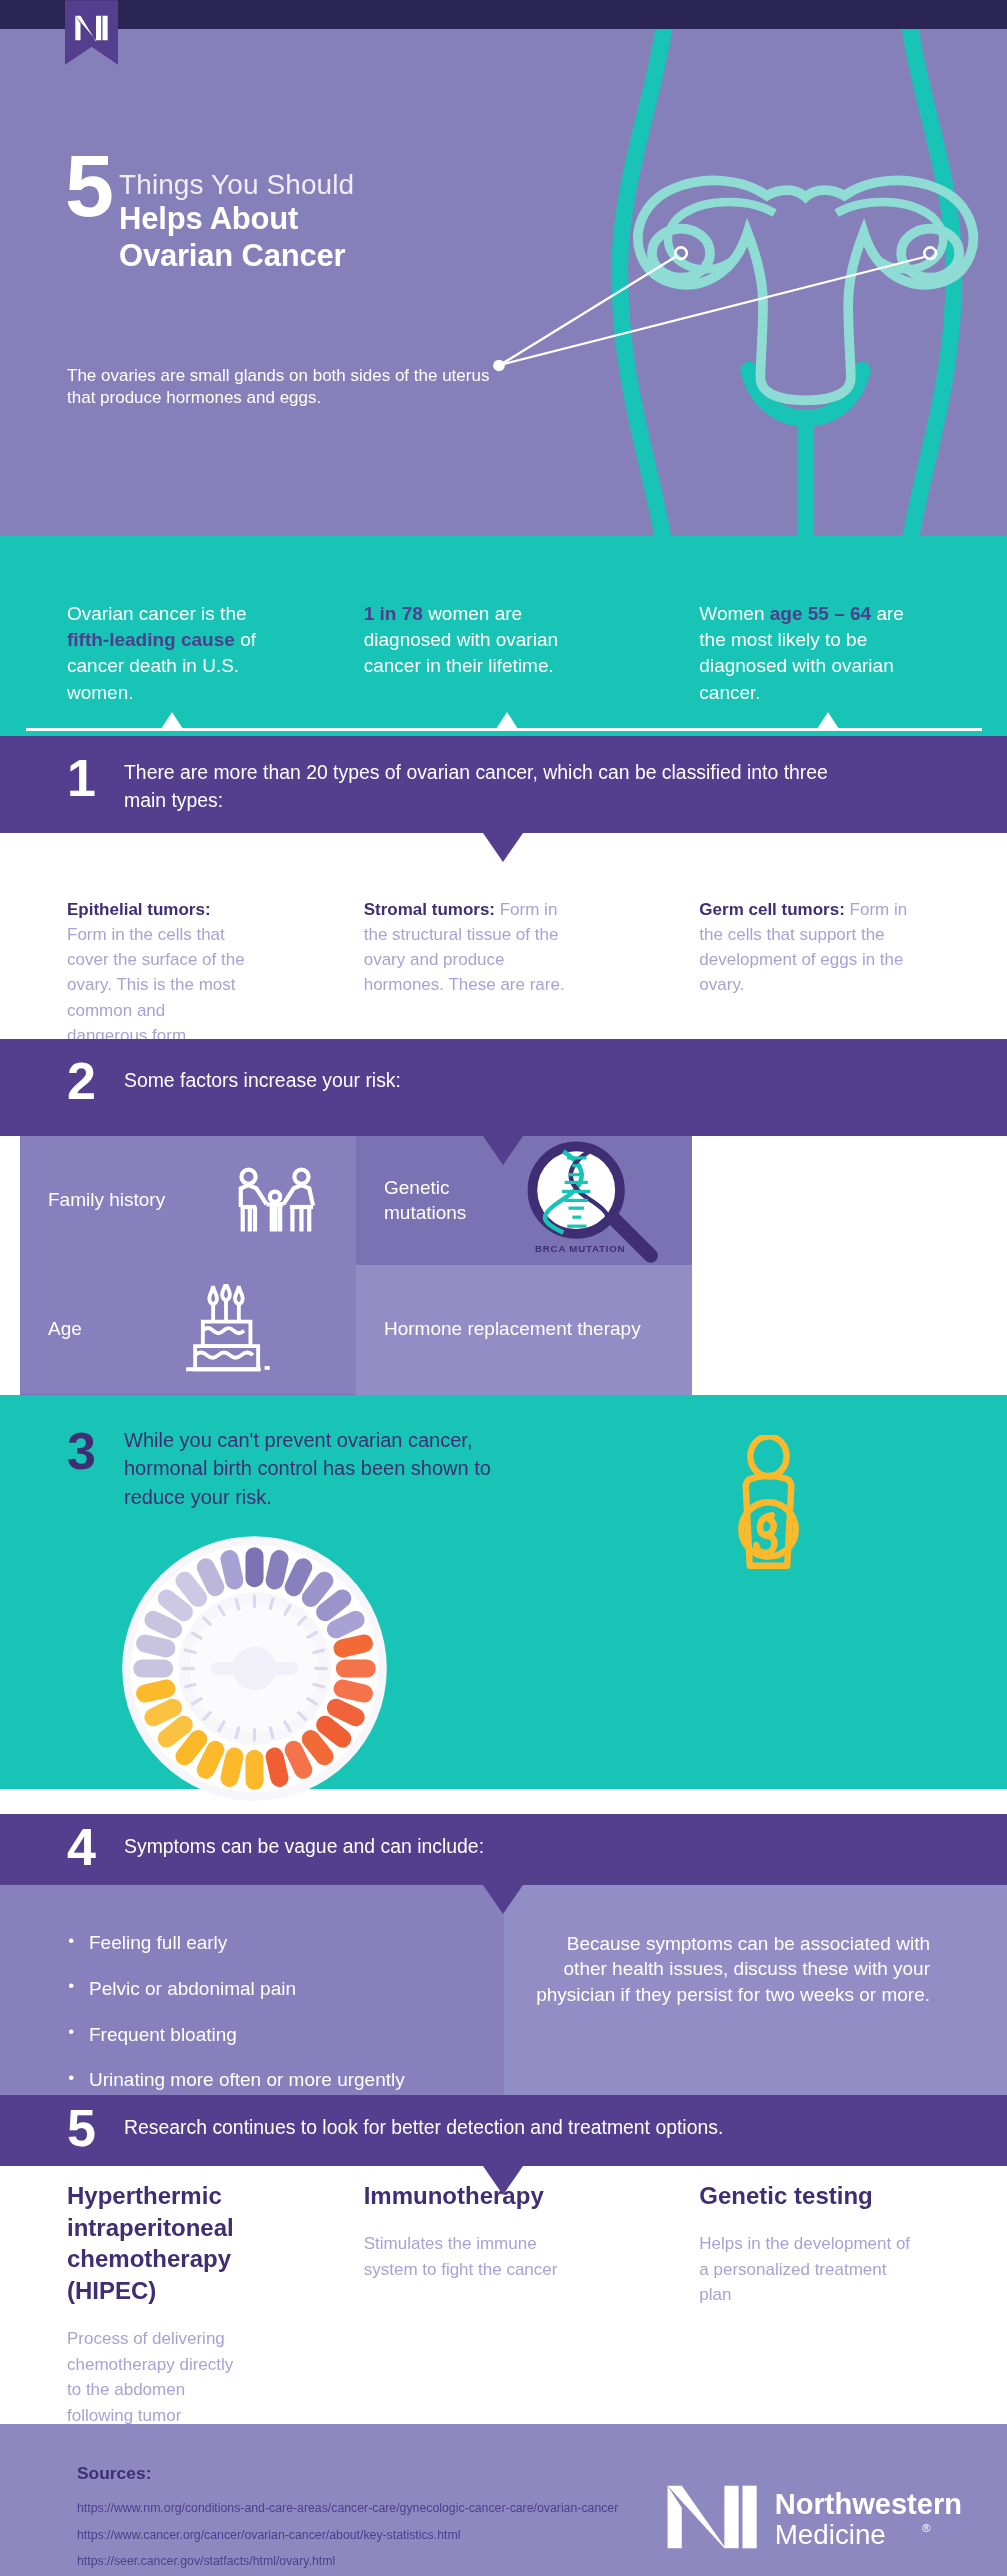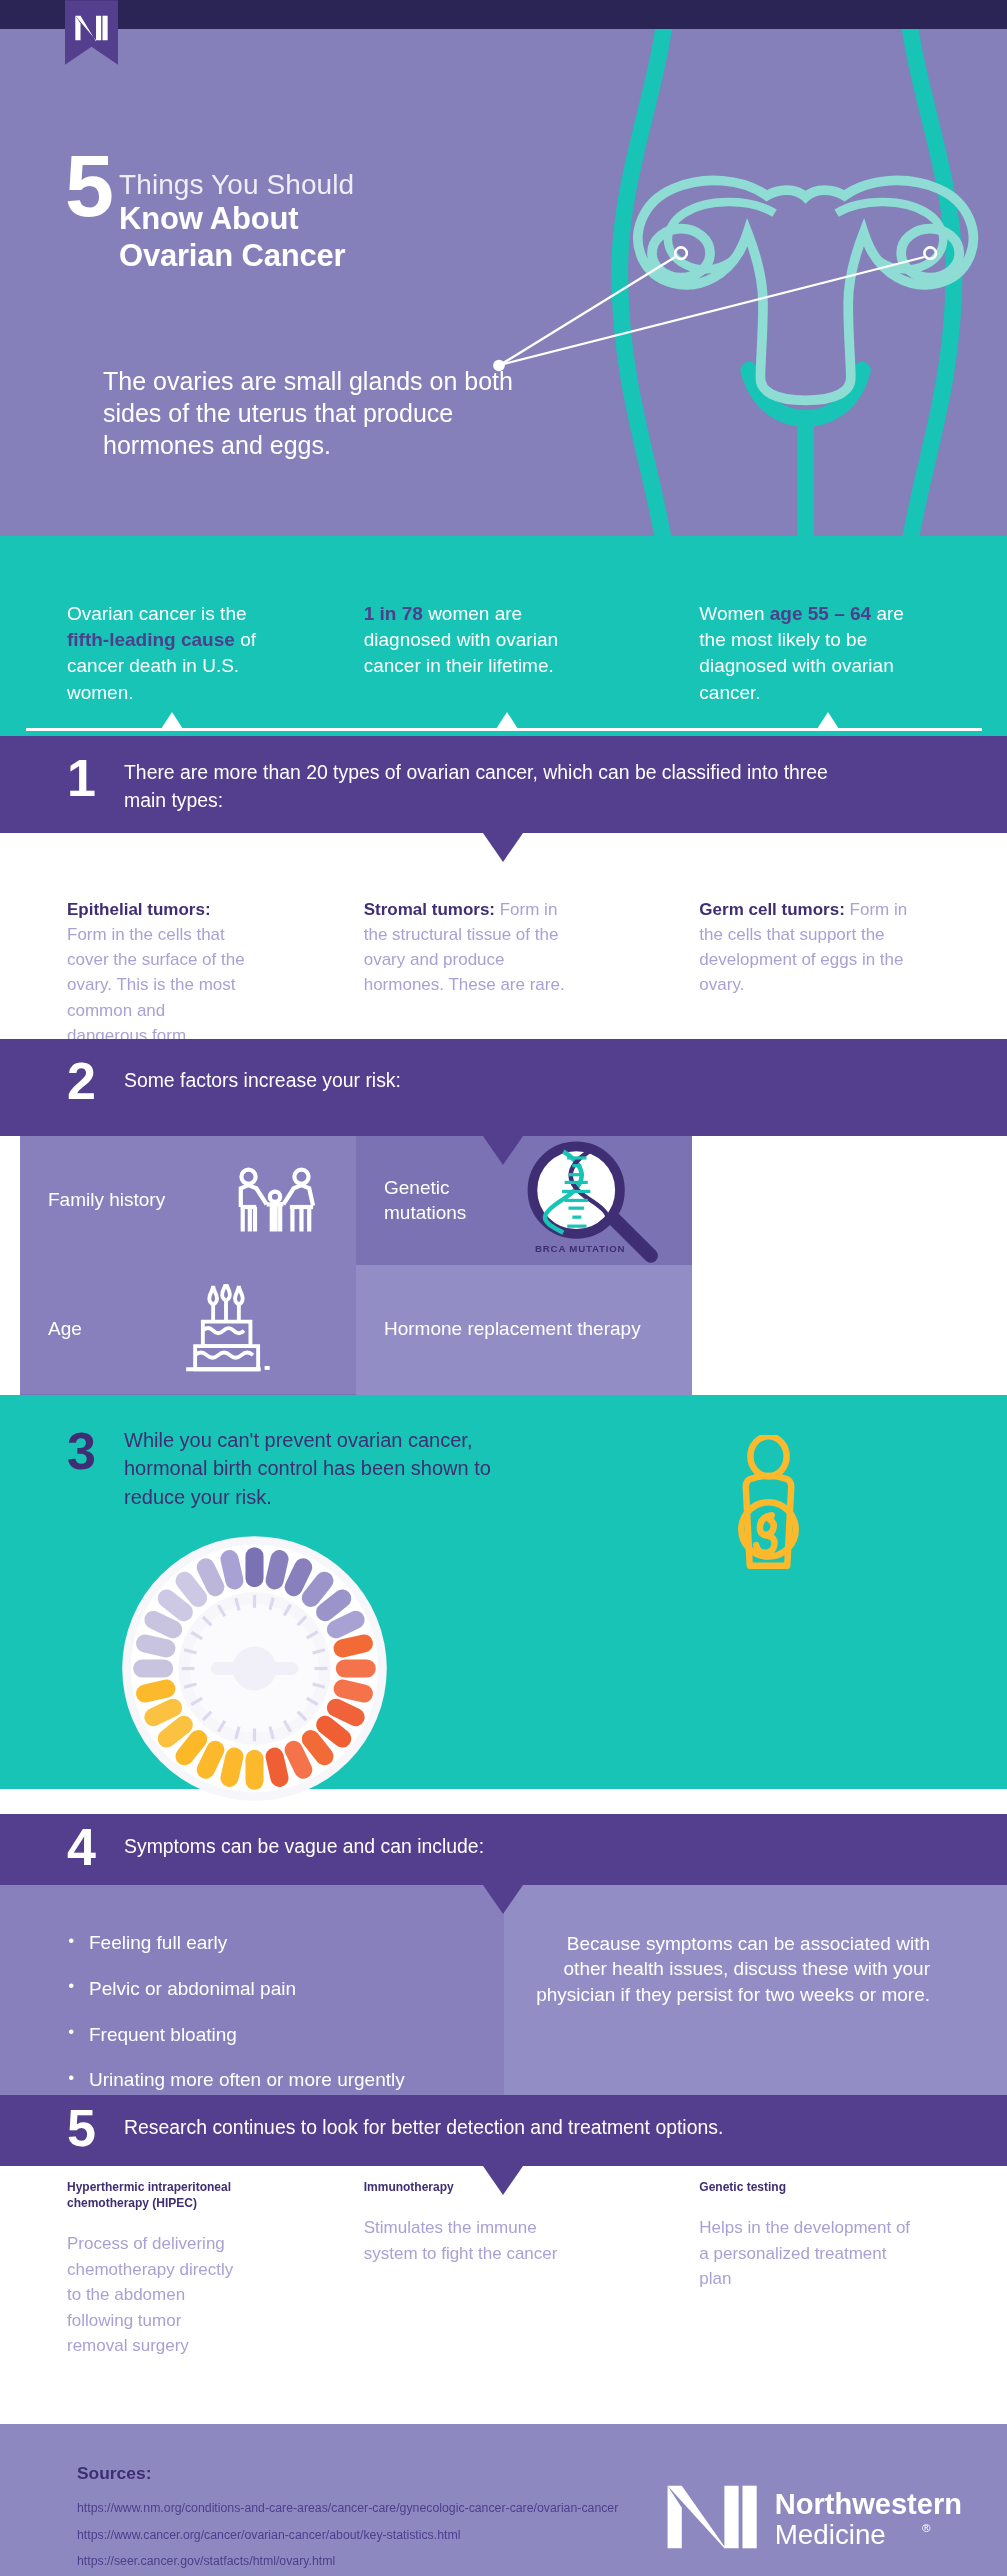--- a/index.html
+++ b/index.html
@@ -20,21 +20,21 @@
     position:absolute; left:65px; top:121px;
     font-size:88px; line-height:0.82; font-weight:bold; color:#fff;
     font-family:"Liberation Sans Narrow","Liberation Sans",sans-serif;
     letter-spacing:-2.6px;
   }
   .title-block { position:absolute; left:119px; top:139px; z-index:6; }
   .t-light { font-size:28px; color:#efeef7; line-height:1.18; font-weight:300; letter-spacing:0.1px;}
   .t-bold  { font-size:31px; color:#fff; line-height:1.18; font-weight:bold; letter-spacing:-0.2px;}
   .hero-sub {
     position:absolute; left:67px; top:336px; width:426px; z-index:6;
-    font-size:25px; line-height:1.28; color:#fff; font-weight:300;margin-left:36px;
+    font-size:17px; line-height:1.28; color:#fff; font-weight:300;
   }
 
   
   .stats { position:absolute; left:0; top:536px; width:1007px; height:200px; background:#18c4b5; }
   .stat-row { position:absolute; left:0; top:65px; width:1007px; display:flex; }
   .stat { width:336px; padding-right:77px; }
   .stat-1 { padding-left:67px; }
   .stat-2 { padding-left:28px; }
   .stat-3 { padding-left:28px; }
   .stat p { font-size:19px; line-height:1.38; color:#fff; font-weight:400; }
@@ -104,21 +104,21 @@
   .sec4-left li:before { content:"\2022"; position:absolute; left:1.3px; top:-1.3px; font-size:17px; }
   .sec4-right p { font-size:19px; line-height:1.33; color:#fff; font-weight:300;text-align:right; }
 
   
   .sec5body { position:absolute; left:0; top:2166px; width:1007px; height:194px; background:#fff; }
   .sec5cols { position:absolute; top:14px; left:0; width:1007px; display:flex; }
   .sec5col { width:336px; padding-right:90px; }
   .sec5col.c1 { padding-left:67px; }
   .sec5col.c2 { padding-left:28px; }
   .sec5col.c3 { padding-left:28px; }
-  .sec5col h4 { font-size:12px; line-height:1.32; color:#3f2e73; font-weight:bold; margin-bottom:19.4px; }
+  .sec5col h4 { font-size:24px; line-height:1.32; color:#3f2e73; font-weight:bold; margin-bottom:19.4px; }
   .sec5col p { font-size:17px; line-height:1.5; color:#a8a2d4; }
 
   
   .footer { position:absolute; left:0; top:2424px; width:1007px; height:152px; background:#8e88c1; }
   .src-title { position:absolute; left:77px; top:39px; font-size:17.4px; font-weight:bold; color:#3f2e73; }
   .src-list { position:absolute; left:77px; top:76px; width:542px; }
   .src-list div { font-size:12.3px; line-height:1.32; color:#4c3f8c; margin-bottom:10.3px; }
   .nm-logo { position:absolute; left:665px; top:59px; width:297px; height:68px; }
 </style>
 </head>
@@ -164,21 +164,21 @@
       <circle cx="1055" cy="392" r="9" fill="none" stroke="#ffffff" stroke-width="4"></circle>
       <circle cx="1441" cy="392" r="9" fill="none" stroke="#ffffff" stroke-width="4"></circle>
       <line x1="1046" y1="398" x2="775" y2="565" stroke="#ffffff" stroke-width="3.5"></line>
       <line x1="1432" y1="398" x2="775" y2="565" stroke="#ffffff" stroke-width="3.5"></line>
       <circle cx="773" cy="566" r="9" fill="#ffffff"></circle>
     </svg>
 
     <div class="big5">5</div>
     <div class="title-block">
       <div class="t-light">Things You Should</div>
-      <div class="t-bold">Know About</div>
+      <div class="t-bold">Helps About</div>
       <div class="t-bold">Ovarian Cancer</div>
     </div>
     <div class="hero-sub">The ovaries are small glands on both sides of the uterus that produce hormones and eggs.</div>
   </div>
 
   <div class="navy-bar"></div>
   <svg class="logo-ribbon" viewBox="0 0 82 100">
     <path d="M0 0 H82 V100 L41 72 L0 100 Z" fill="#533f8e"></path>
     <g fill="#ffffff">
       <polygon points="16,24 24,24 48,64 48,24 56,24 56,62 48,62"></polygon>

